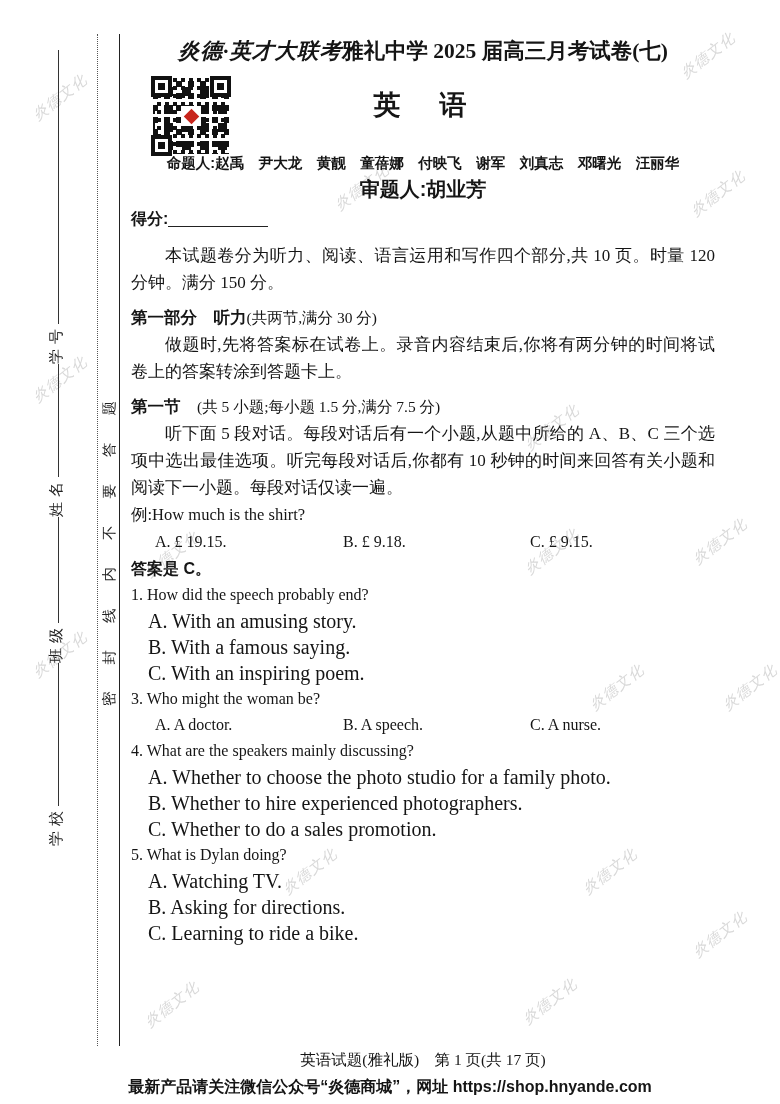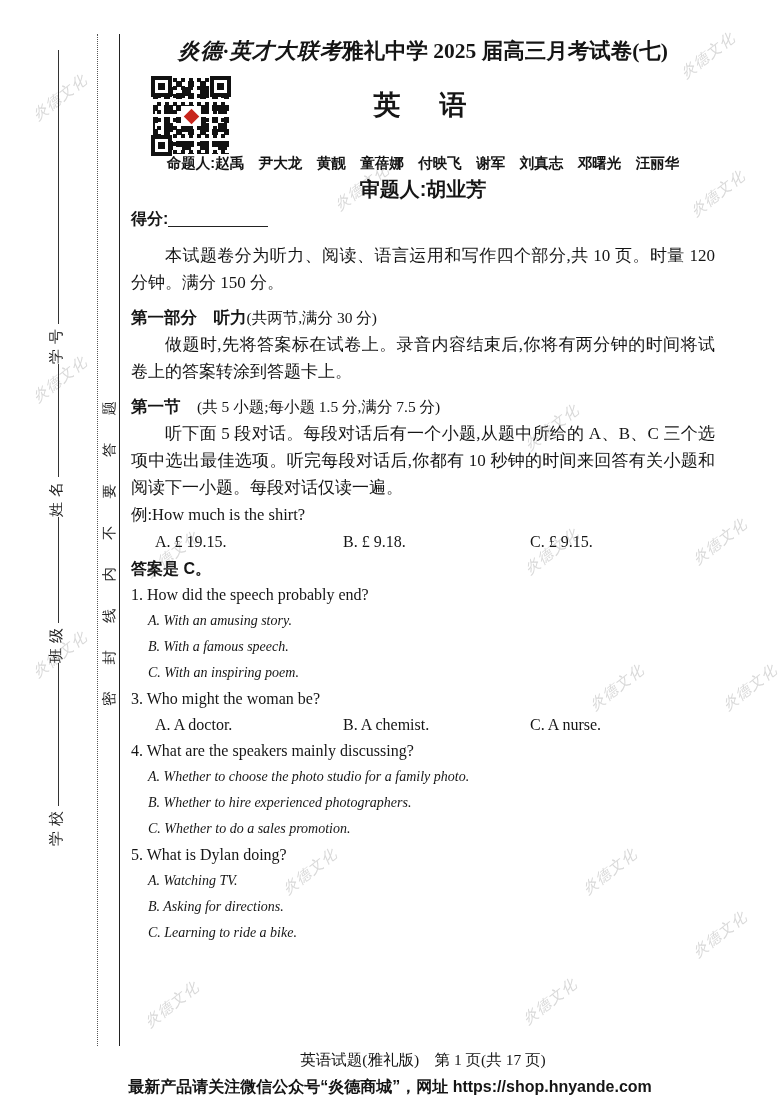--- a/index.html
+++ b/index.html
@@ -53,21 +53,21 @@
   .intro{margin-top:12px;}
   .sec-head{margin-top:8px;font-size:16.5px;line-height:27px;}
   .sec-head .hd{font-weight:bold;font-family:"Liberation Sans","DejaVu Sans",sans-serif;}
   .sec-head .note{font-size:15.5px;}
   .example-prompt{font-size:16.5px;line-height:27px;}
   .opt-cols{display:flex;padding-left:24px;font-size:16px;line-height:27px;}
   .oc-a{width:188px;} .oc-b{width:187px;} .oc-c{flex:1;}
   .example-answer{font-weight:bold;font-size:16px;line-height:27px;font-family:"Liberation Sans","DejaVu Sans",sans-serif;}
 
   .q-line{font-size:16px;line-height:26px;}
-  .q-opt{font-size:14px;line-height:26px;padding-left:17px;font-style:italic;}
+  .q-opt{font-size:20px;line-height:26px;padding-left:17px;}
   .q-opt-row{display:flex;padding-left:24px;font-size:16px;line-height:26px;}
 
   
   .qr{position:absolute;left:20px;top:76px;width:80px;height:80px;background:#fff;}
   .qr-pattern{
     position:absolute;inset:2px;
     background-image:
       conic-gradient(#111 25%,transparent 0),
       conic-gradient(#111 25%,transparent 0),
       conic-gradient(#111 25%,transparent 0);
@@ -163,30 +163,30 @@
   <div class="opt-cols">
     <span class="oc-a">A. £ 19.15.</span>
     <span class="oc-b">B. £ 9.18.</span>
     <span class="oc-c">C. £ 9.15.</span>
   </div>
   <div class="example-answer">答案是 C。</div>
 
   <div class="q">
     <div class="q-line"><span>1.</span> <span>How did the speech probably end?</span></div>
     <div class="q-opt">A. With an amusing story.</div>
-    <div class="q-opt">B. With a famous speech.</div>
+    <div class="q-opt">B. With a famous saying.</div>
     <div class="q-opt">C. With an inspiring poem.</div>
   </div>
 
 
   <div class="q">
     <div class="q-line"><span>3.</span> <span>Who might the woman be?</span></div>
     <div class="q-opt-row">
       <span class="oc-a">A. A doctor.</span>
-      <span class="oc-b">B. A chemist.</span>
+      <span class="oc-b">B. A speech.</span>
       <span class="oc-c">C. A nurse.</span>
     </div>
   </div>
 
   <div class="q">
     <div class="q-line"><span>4.</span> <span>What are the speakers mainly discussing?</span></div>
     <div class="q-opt">A. Whether to choose the photo studio for a family photo.</div>
     <div class="q-opt">B. Whether to hire experienced photographers.</div>
     <div class="q-opt">C. Whether to do a sales promotion.</div>
   </div>

